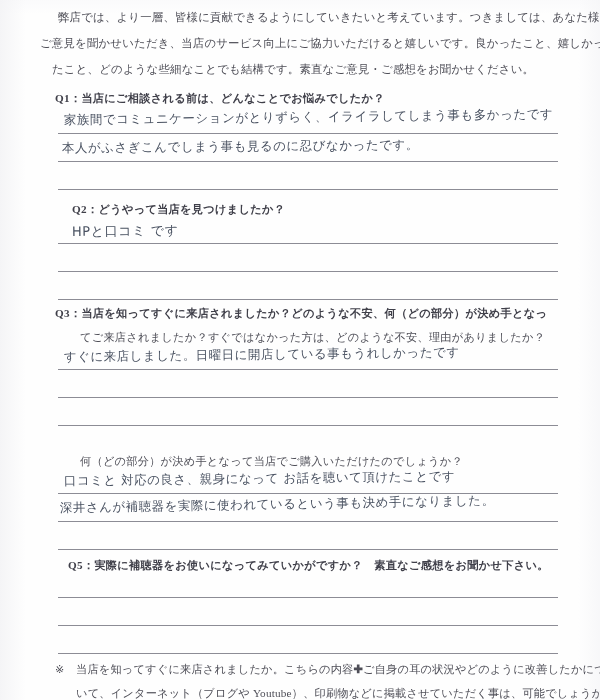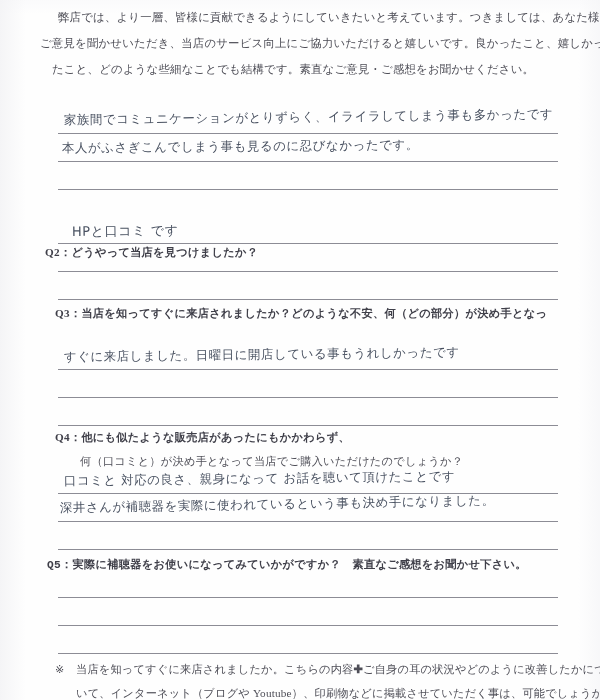--- a/index.html
+++ b/index.html
@@ -83,47 +83,48 @@
 </head>
 <body>
 
 <div id="page">
   <div id="paper-texture"></div>
 
   <div class="printed intro-line" style="left:58px; top:12px;">弊店では、より一層、皆様に貢献できるようにしていきたいと考えています。つきましては、あなた様の</div>
   <div class="printed intro-line" style="left:40px; top:38px;">ご意見を聞かせいただき、当店のサービス向上にご協力いただけると嬉しいです。良かったこと、嬉しかっ</div>
   <div class="printed intro-line" style="left:52px; top:64px;">たこと、どのような些細なことでも結構です。素直なご意見・ご感想をお聞かせください。</div>
 
+  <div class="printed q-label" style="left:55px; top:93px;">Q1：当店にご相談される前は、どんなことでお悩みでしたか？</div>
   <div class="rule" style="top:133px;"></div>
   <div class="rule" style="top:161px;"></div>
   <div class="rule" style="top:189px;"></div>
   <div class="hand" style="left:64px; top:112px;">家族間でコミュニケーションがとりずらく、イライラしてしまう事も多かったです</div>
   <div class="hand h2" style="left:62px; top:140px;">本人がふさぎこんでしまう事も見るのに忍びなかったです。</div>
 
-  <div class="printed q-label" style="left:45px; top:204px;margin-top:43px;">Q2：どうやって当店を見つけましたか？</div>
+  <div class="printed q-label" style="left:72px; top:204px;">Q2：どうやって当店を見つけましたか？</div>
   <div class="rule" style="top:243px;"></div>
   <div class="rule" style="top:271px;"></div>
   <div class="rule" style="top:299px;"></div>
   <div class="hand" style="left:72px; top:223px; font-size:13px;">HPと口コミ です</div>
 
   <div class="printed q-label" style="left:55px; top:308px;">Q3：当店を知ってすぐに来店されましたか？どのような不安、何（どの部分）が決め手となっ</div>
+  <div class="printed q-cont" style="left:80px; top:332px;">てご来店されましたか？すぐではなかった方は、どのような不安、理由がありましたか？</div>
   <div class="rule" style="top:369px;"></div>
   <div class="rule" style="top:397px;"></div>
   <div class="rule" style="top:425px;"></div>
   <div class="hand" style="left:64px; top:349px;">すぐに来店しました。日曜日に開店している事もうれしかったです</div>
 
-  <div class="printed q-label" style="left:55px; top:432px;">Q4：他にも似たような販売店があったにもかかわらず、</div>
-  <div class="printed q-cont" style="left:80px; top:456px;">何（口コミと）が決め手となって当店でご購入いただけたのでしょうか？</div>
+  <div class="printed q-cont" style="left:80px; top:456px;">何（どの部分）が決め手となって当店でご購入いただけたのでしょうか？</div>
   <div class="rule" style="top:493px;"></div>
   <div class="rule" style="top:521px;"></div>
   <div class="rule" style="top:549px;"></div>
   <div class="hand" style="left:64px; top:473px;">口コミと 対応の良さ、親身になって お話を聴いて頂けたことです</div>
   <div class="hand slant" style="left:60px; top:500px;">深井さんが補聴器を実際に使われているという事も決め手になりました。</div>
 
-  <div class="printed q-label" style="left:47px; top:560px;font-family:Liberation Mono, monospace;">Q5：実際に補聴器をお使いになってみていかがですか？　素直なご感想をお聞かせ下さい。</div>
+  <div class="printed q-label" style="left:68px; top:560px;">Q5：実際に補聴器をお使いになってみていかがですか？　素直なご感想をお聞かせ下さい。</div>
   <div class="rule" style="top:597px;"></div>
   <div class="rule" style="top:625px;"></div>
   <div class="rule" style="top:653px;"></div>
 
   <div class="footer-mark" style="left:55px; top:663px;">※</div>
   <div class="printed" style="left:76px; top:664px;"><span>当店を知ってすぐに来店されましたか。こちらの内容</span><span class="plus-bold">✚</span><span>ご自身の耳の状況やどのように改善したかについ</span></div>
   <div class="printed" style="left:76px; top:688px;">いて、インターネット（ブログや Youtube）、印刷物などに掲載させていただく事は、可能でしょうか？</div>
 </div>
 
 </body></html>

